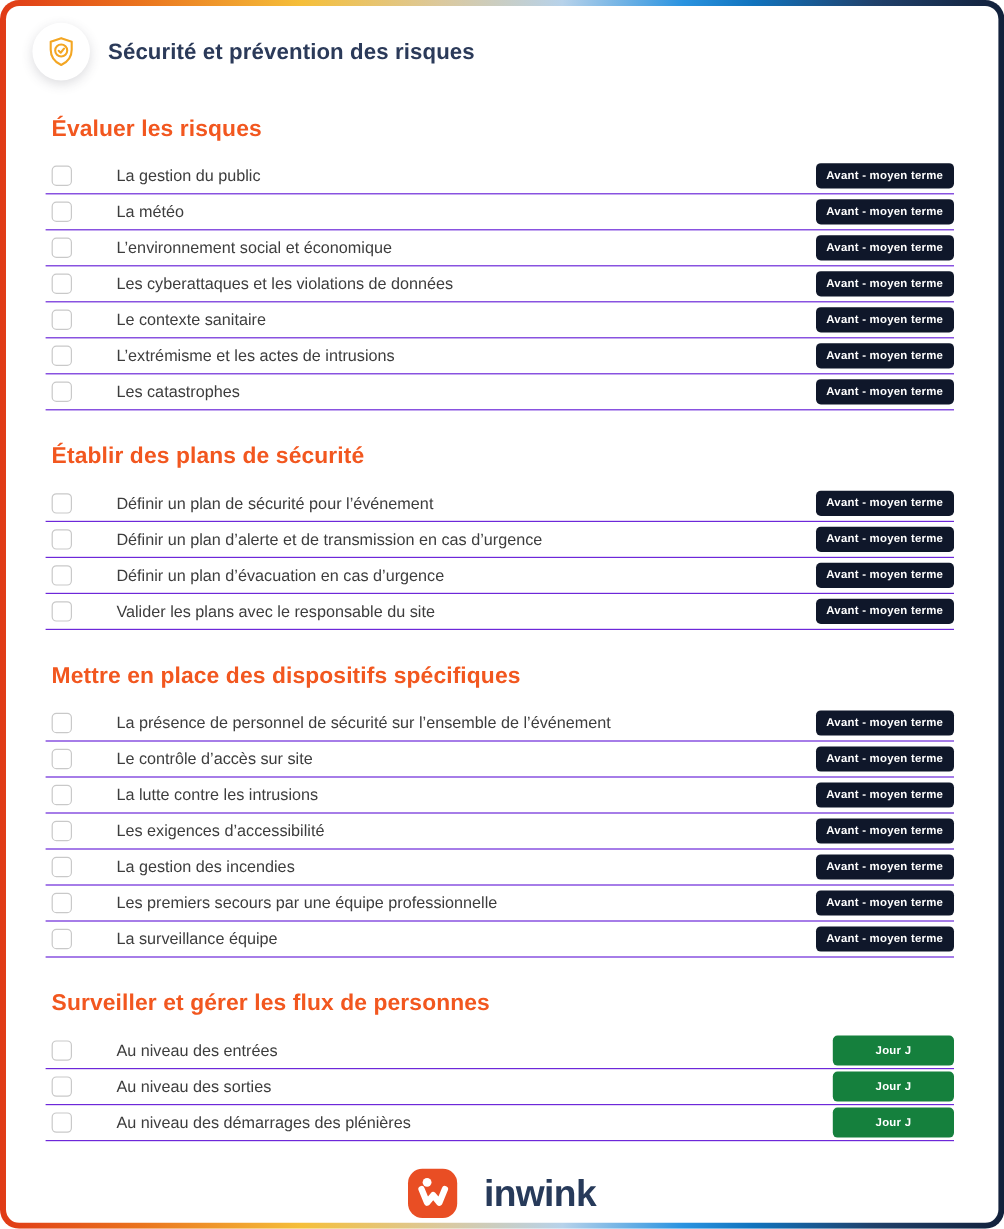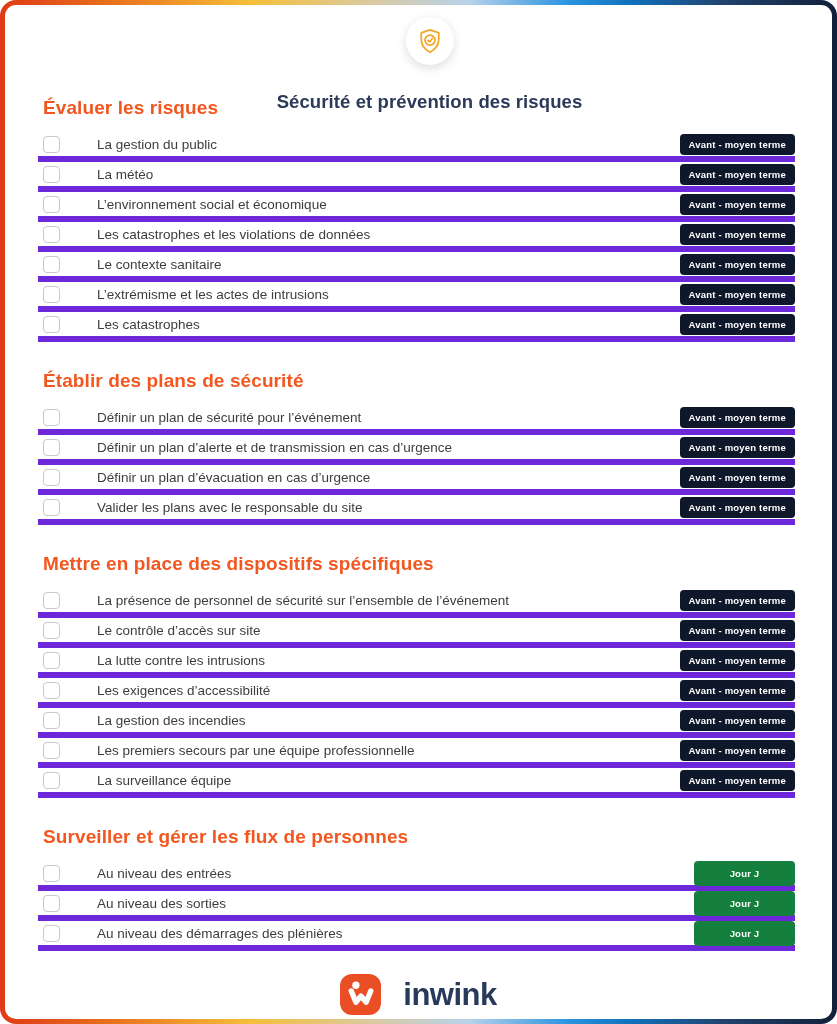--- a/index.html
+++ b/index.html
@@ -14,39 +14,39 @@
       #b7d2ea 56%, #2a93e0 68%, #1173bd 75%, #20416b 87%, #12203a 100%);
   }
   .card-inner {
     width: 100%; height: 100%;
     background: #ffffff;
     border-radius: 11px;
     overflow: hidden;
   }
 
   
-  .header { display: flex; align-items: center; gap: 26px; padding: 12px 0 0 22px; height: 64px; flex-direction: column; }
+  .header { display: flex; align-items: center; gap: 15px; padding: 12px 0 0 22px; height: 64px; }
   .shield-wrap {
     width: 48px; height: 48px; border-radius: 50%;
     background: #fff; box-shadow: 0 3px 10px rgba(60,60,80,.18);
     display: flex; align-items: center; justify-content: center;
     flex: 0 0 auto;
   }
   .page-title { font-size: 18.5px; font-weight: bold; color: #2b3a59; letter-spacing: .1px; }
 
   
   .content { padding: 0 37px 0 33px; }
   .section-heading {
     font-size: 19px; font-weight: bold; color: #f2571f;
     margin: 28px 0 13px 5px; letter-spacing: .1px;
   }
   .row {
     display: flex; align-items: center;
     height: 30px;
-    border-bottom: 6px solid #6d28d9;
+    border-bottom: 1px solid #6d28d9;
     padding-left: 5px;
   }
   .checkbox {
     width: 17px; height: 17px;
     border: 1px solid #c9c9c9; border-radius: 4px;
     background: #fff; flex: 0 0 auto;
     margin-right: 37px; cursor: pointer;
   }
   .row-label { font-size: 13.5px; color: #3d3d3d; }
   .badge {
@@ -96,21 +96,21 @@
           <span class="row-label">La météo</span>
           <span class="badge orange">Avant - moyen terme</span>
         </div>
         <div class="row">
           <span class="checkbox" role="checkbox" aria-checked="false"></span>
           <span class="row-label">L’environnement social et économique</span>
           <span class="badge orange">Avant - moyen terme</span>
         </div>
         <div class="row">
           <span class="checkbox" role="checkbox" aria-checked="false"></span>
-          <span class="row-label">Les catastrophes et les violations de données</span>
+          <span class="row-label">Les cyberattaques et les violations de données</span>
           <span class="badge orange">Avant - moyen terme</span>
         </div>
         <div class="row">
           <span class="checkbox" role="checkbox" aria-checked="false"></span>
           <span class="row-label">Le contexte sanitaire</span>
           <span class="badge orange">Avant - moyen terme</span>
         </div>
         <div class="row">
           <span class="checkbox" role="checkbox" aria-checked="false"></span>
           <span class="row-label">L’extrémisme et les actes de intrusions</span>

